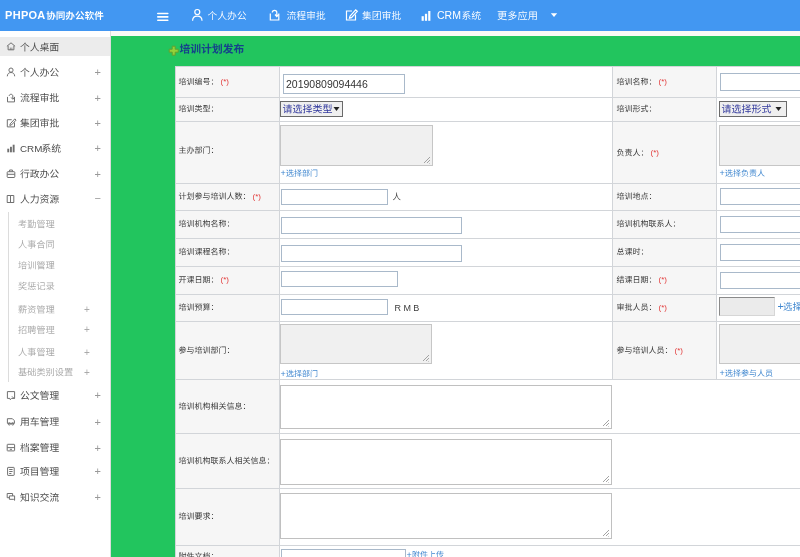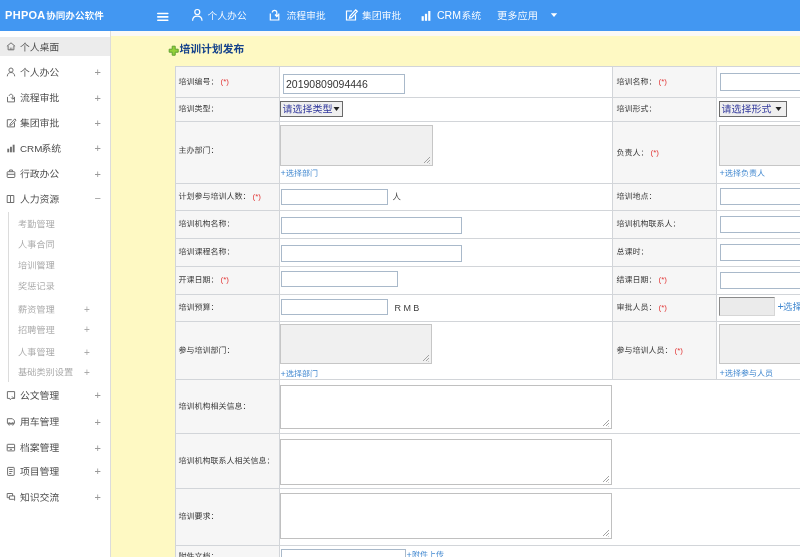--- a/index.html
+++ b/index.html
@@ -1,15 +1,15 @@
 <!DOCTYPE html>
 <html><head><meta charset="utf-8"><title>PHPOA</title>
 <style>
 html,body{margin:0;padding:0}
-#pg{position:relative;width:800px;height:557px;overflow:hidden;background:#fef9c3;font-family:"Liberation Sans",sans-serif}
+#pg{position:relative;width:800px;height:557px;overflow:hidden;background:#22c55e;font-family:"Liberation Sans",sans-serif}
 </style></head>
 <body>
 <div id="pg">
 <div style="position:absolute;left:0;top:0;width:800px;height:31px;background:#4297f2"></div>
 <div style="position:absolute;left:0;top:31px;width:800px;height:5px;background:#faf9f6"></div>
 <div style="position:absolute;left:0;top:31px;width:110px;height:526px;background:#fff;border-right:1px solid #dcdcdc"></div>
 <div style="position:absolute;left:0;top:36.5px;width:110px;height:19.5px;background:#ececec"></div>
 <div style="position:absolute;left:8px;top:212px;width:1px;height:170px;background:#dcdcdc"></div>
 <div style="position:absolute;left:175px;top:66px;width:104px;height:491px;background:#f6f6f6"></div>
 <div style="position:absolute;left:279px;top:66px;width:521px;height:491px;background:#fff"></div>

